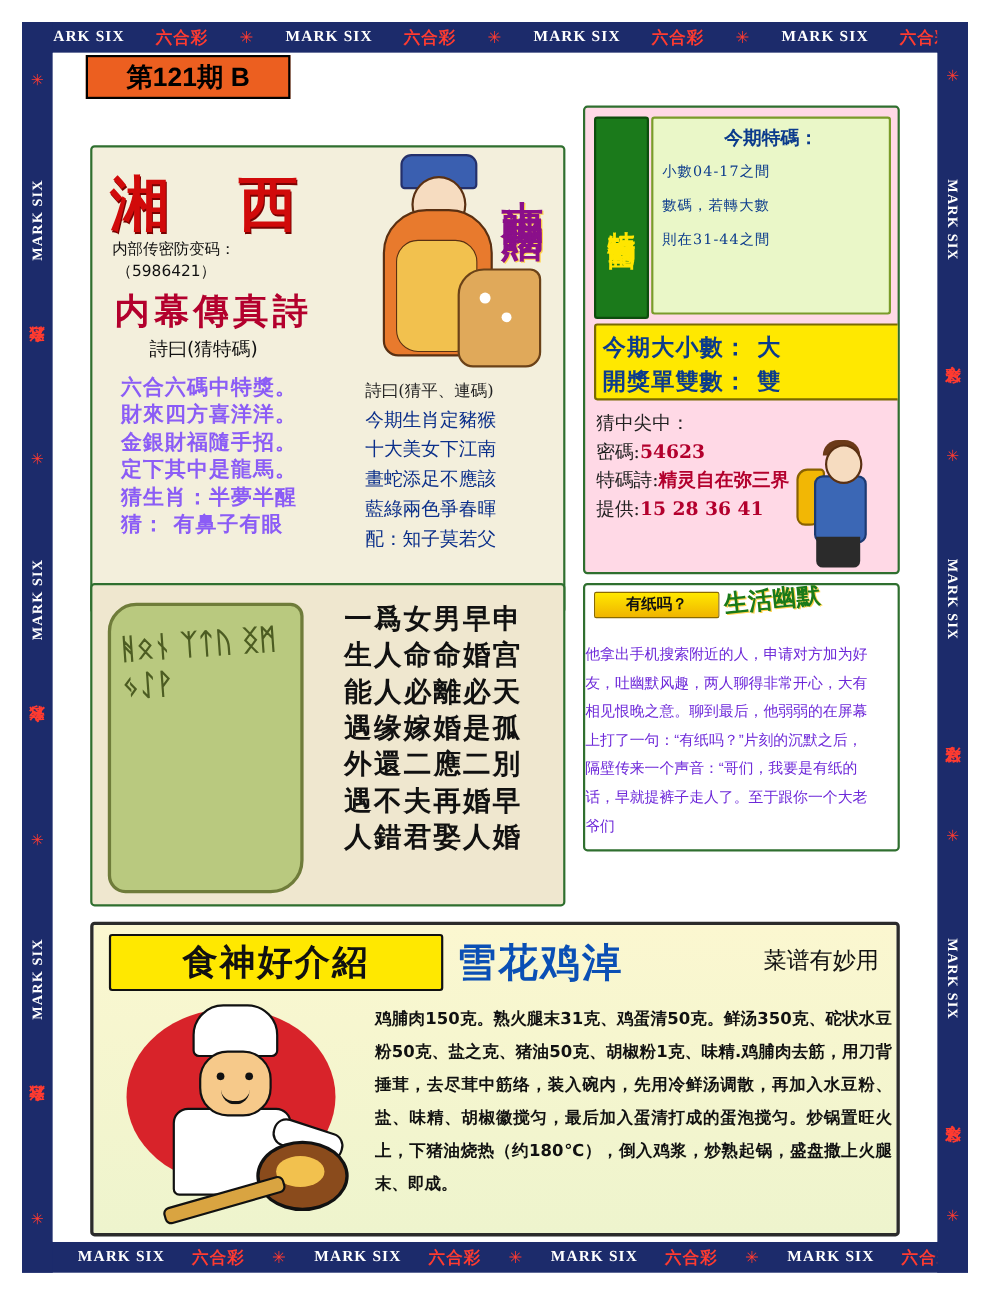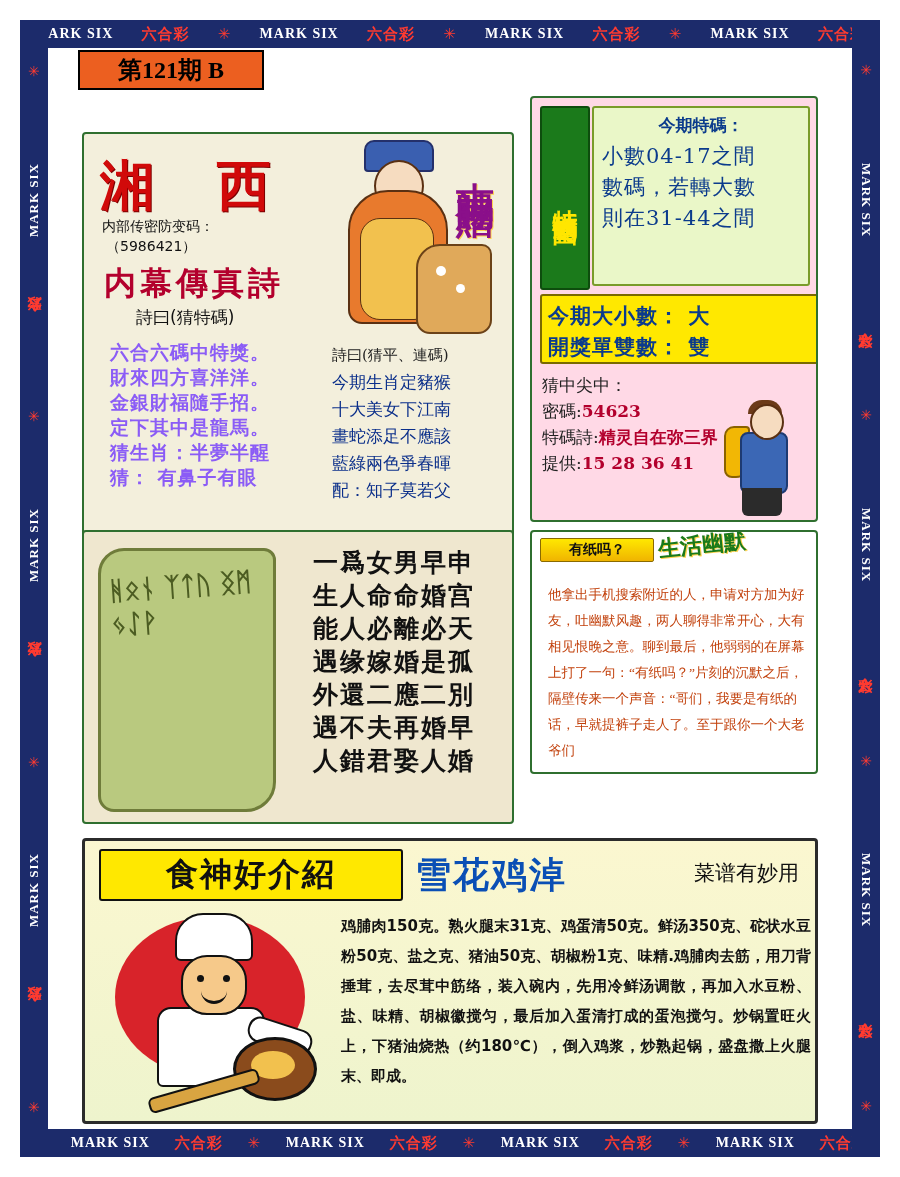--- a/index.html
+++ b/index.html
@@ -44,21 +44,21 @@
   }
 
   
   .issue{
     position:absolute;left:30px;top:2px;width:186px;height:40px;
     background:#ec5f20;border:2px solid #000;
     display:flex;align-items:center;justify-content:center;
     box-sizing:border-box;
     z-index:6;
   }
-  .issue span{font-family:Liberation Serif, serif;font-size:24px;font-weight:bold;color:#000;}
+  .issue span{font-family:Liberation Sans, sans-serif;font-size:24px;font-weight:bold;color:#000;}
 
   
   .card{position:absolute;box-sizing:border-box;}
   .left-card{
     left:34px;top:48px;width:432px;height:426px;
     background:#f3efdc;border:2px solid #2f6f2f;border-radius:4px;
     overflow:hidden;
     margin-top:36px;
   }
   .brand{
@@ -152,21 +152,21 @@
   .tema-box{
     position:absolute;left:60px;top:8px;width:218px;height:180px;
     background:#eaf7c8;border:2px solid #7a9c2a;border-radius:3px;
     padding:6px 8px;box-sizing:border-box;
   }
   .tema-box .t1{
     text-align:center;font-family:"DejaVu Serif",serif;font-size:17px;
     color:#0b3b8c;font-weight:bold;margin-bottom:4px;
   }
   .tema-box .ln{
-    font-family:"DejaVu Serif",serif;font-size:21px;color:#0b3b8c;
+    font-family:"DejaVu Serif",serif;font-size:13px;color:#0b3b8c;
     line-height:31px;letter-spacing:1px;
   }
   .yellow-box{
     position:absolute;left:8px;top:196px;width:326px;height:70px;
     background:#ffe800;border:2px solid #7a6a00;border-radius:3px;
     padding:4px 6px;box-sizing:border-box;
   }
   .yellow-box div{
     font-family:"DejaVu Serif",serif;font-size:21px;font-weight:bold;
     color:#0b3b8c;line-height:31px;letter-spacing:1px;
@@ -238,23 +238,23 @@
     display:flex;align-items:center;justify-content:center;
     font-size:14px;font-weight:bold;color:#111;
   }
   .humor-title{
     position:absolute;left:126px;top:-2px;
     font-family:"DejaVu Serif",serif;font-size:22px;font-weight:bold;
     color:#1a7a1a;transform:rotate(-6deg);
     text-shadow:1px 1px 0 #ffd24d;
   }
   .humor-body{
-    position:absolute;left:16px;top:50px;width:258px;
-    font-size:13.5px;color:#c2410c;line-height:26px;
-    font-family:Liberation Serif, serif;
+    position:absolute;left:0;top:50px;width:258px;
+    font-size:13.5px;color:#6d28d9;line-height:26px;
+    font-family:Liberation Sans, sans-serif;
   }
 
   
   .recipe-card{
     left:34px;top:790px;width:736px;height:286px;
     background:linear-gradient(#fbf7d0,#eef4cd);
     border:3px solid #2b2b2b;border-radius:4px;overflow:hidden;
   }
   .recipe-head{
     position:absolute;left:14px;top:8px;width:300px;height:48px;

